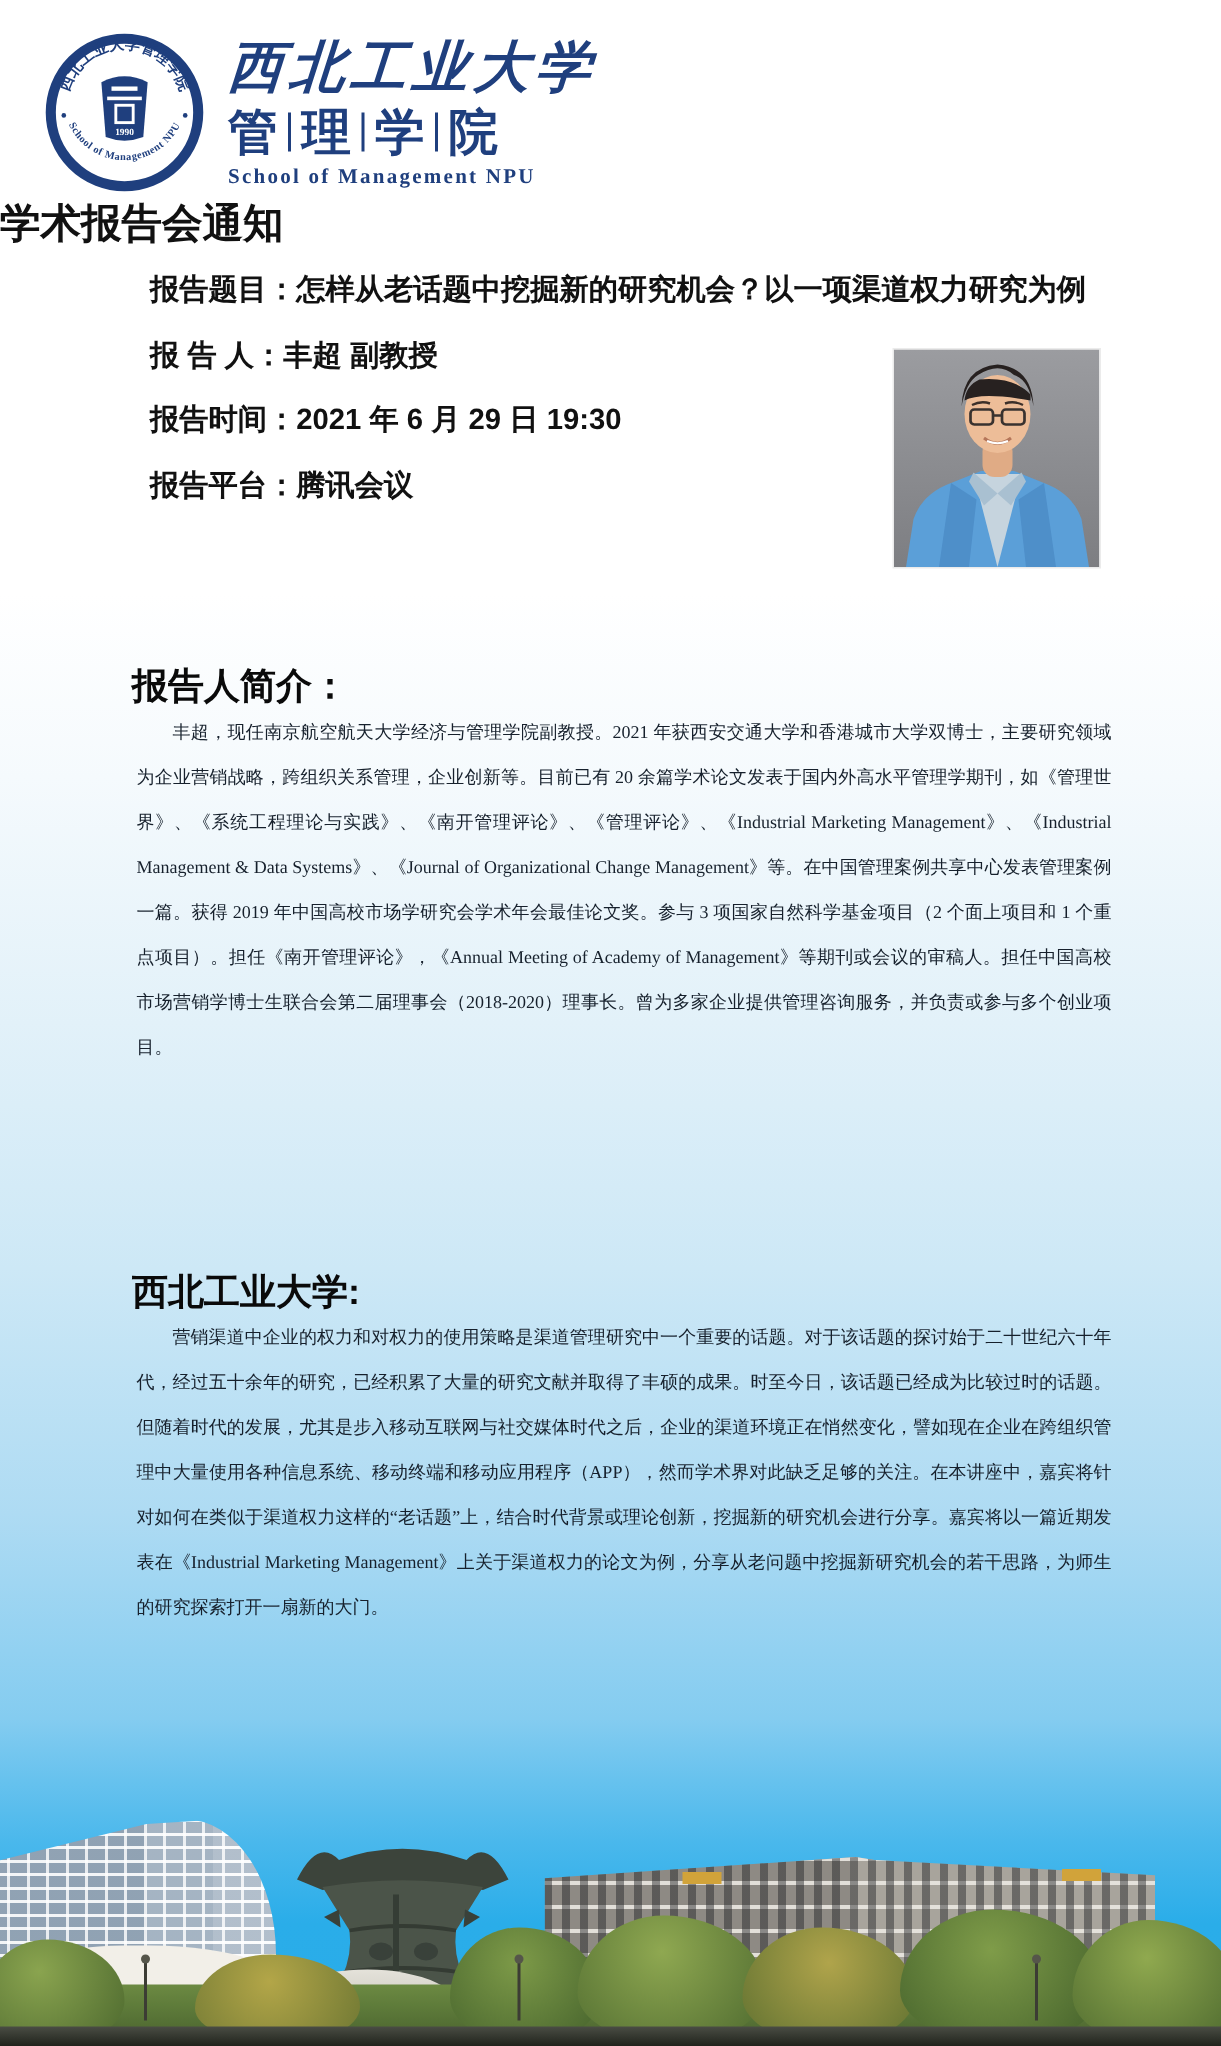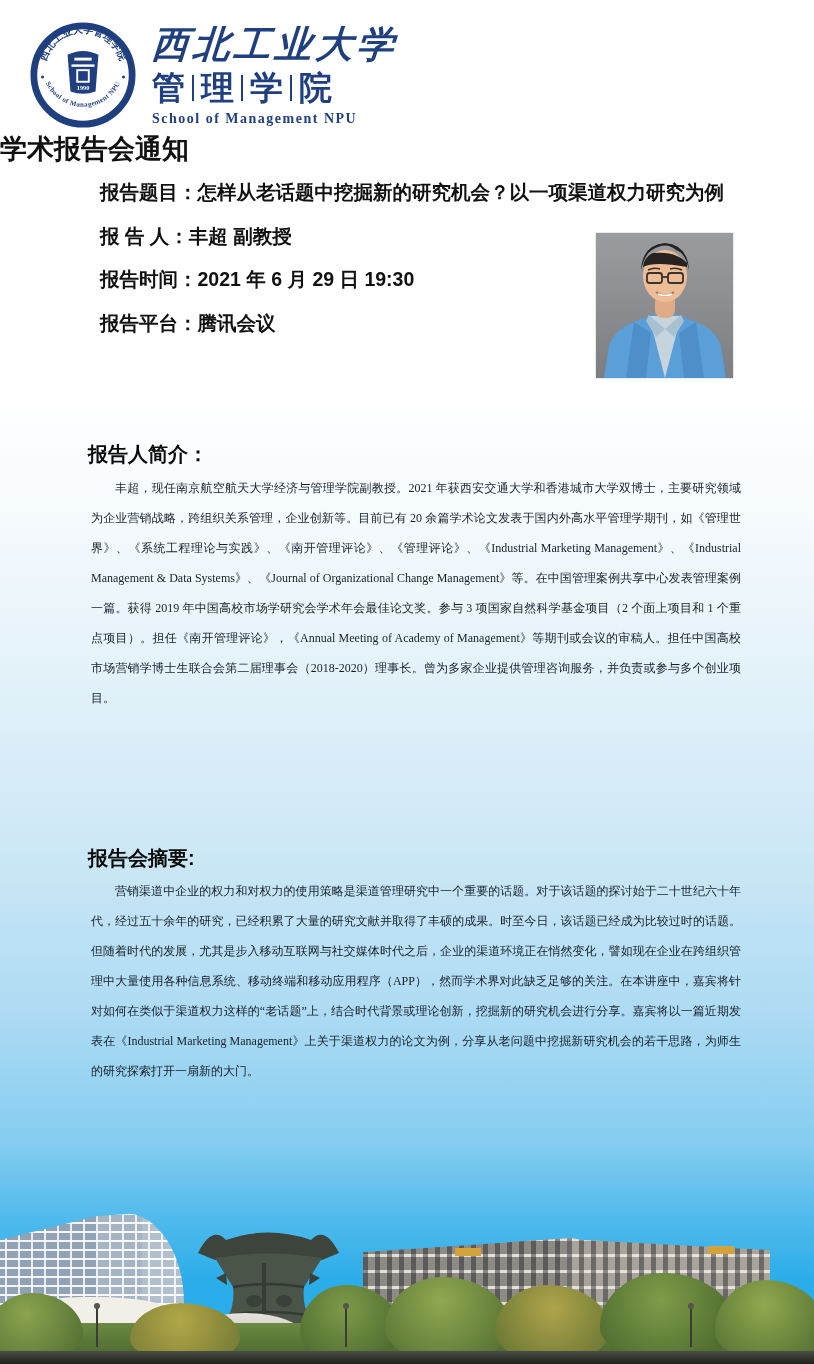--- a/index.html
+++ b/index.html
@@ -26,21 +26,21 @@
   
   .doc-title{position:absolute;left:0;top:131px;width:100%;
     font-size:27px;font-weight:bold;color:#111;}
   .info{position:absolute;left:100px;top:179px;width:660px;}
   .info-line{font-size:19.5px;font-weight:bold;color:#111;white-space:nowrap;
     height:23px;margin-bottom:20.5px;}
   
   .photo{position:absolute;left:596px;top:233px;width:137px;height:145px;
     box-shadow:0 0 0 1px rgba(0,0,0,.08);}
   
-  .sec-head{position:absolute;left:88px;font-size:20px;font-weight:bold;color:#0a0a0a;}
+  .sec-head{position:absolute;left:88px;font-size:24px;font-weight:bold;color:#0a0a0a;}
   .sec-head.intro{top:441px;}
   .sec-head.abs{top:845px;}
   .para{position:absolute;left:91px;width:650px;color:#16202c;
     font-family:Liberation Serif, serif;font-size:12px;line-height:30px;
     text-align:justify;text-indent:2em;}
   .para.bio{top:473px;}
   .para.abstract{top:876px;}
   
   .campus{position:absolute;left:0;top:1185px;width:814px;height:179px;overflow:hidden;}
   .bldg-left{position:absolute;left:-8px;top:28px;width:192px;height:151px;
@@ -151,21 +151,21 @@
       <path d="M52 37 Q58 34 64 36" stroke="#3c302a" stroke-width="1.6" fill="none"></path>
       <path d="M74 36 Q80 34 86 37" stroke="#3c302a" stroke-width="1.6" fill="none"></path>
       <path d="M60 59 Q69 66 78 59" stroke="#b5765a" stroke-width="2" fill="none"></path>
       <path d="M62 61 Q69 64 76 61" stroke="#ffffff" stroke-width="1.4" fill="none"></path>
     </svg>
   </div>
 
   <div class="sec-head intro">报告人简介：</div>
   <div class="para bio">丰超，现任南京航空航天大学经济与管理学院副教授。2021 年获西安交通大学和香港城市大学双博士，主要研究领域为企业营销战略，跨组织关系管理，企业创新等。目前已有 20 余篇学术论文发表于国内外高水平管理学期刊，如《管理世界》、《系统工程理论与实践》、《南开管理评论》、《管理评论》、《Industrial Marketing Management》、《Industrial Management &amp; Data Systems》、《Journal of Organizational Change Management》等。在中国管理案例共享中心发表管理案例一篇。获得 2019 年中国高校市场学研究会学术年会最佳论文奖。参与 3 项国家自然科学基金项目（2 个面上项目和 1 个重点项目）。担任《南开管理评论》，《Annual Meeting of Academy of Management》等期刊或会议的审稿人。担任中国高校市场营销学博士生联合会第二届理事会（2018-2020）理事长。曾为多家企业提供管理咨询服务，并负责或参与多个创业项目。</div>
 
-  <div class="sec-head abs">报告会摘要:</div>
+  <div class="sec-head abs">西北工业大学:</div>
   <div class="para abstract">营销渠道中企业的权力和对权力的使用策略是渠道管理研究中一个重要的话题。对于该话题的探讨始于二十世纪六十年代，经过五十余年的研究，已经积累了大量的研究文献并取得了丰硕的成果。时至今日，该话题已经成为比较过时的话题。但随着时代的发展，尤其是步入移动互联网与社交媒体时代之后，企业的渠道环境正在悄然变化，譬如现在企业在跨组织管理中大量使用各种信息系统、移动终端和移动应用程序（APP），然而学术界对此缺乏足够的关注。在本讲座中，嘉宾将针对如何在类似于渠道权力这样的“老话题”上，结合时代背景或理论创新，挖掘新的研究机会进行分享。嘉宾将以一篇近期发表在《Industrial Marketing Management》上关于渠道权力的论文为例，分享从老问题中挖掘新研究机会的若干思路，为师生的研究探索打开一扇新的大门。</div>
 
   <div class="campus">
     <div class="bldg-left"></div>
     <div class="bldg-right"></div>
     <div class="sign s1"></div>
     <div class="sign s2"></div>
     <div class="pedestal"></div>
     <svg class="vessel" viewBox="0 0 145 141">
       <path d="M2 30 Q16 2 30 17 Q72 2 115 17 Q129 2 143 30 L126 37 Q72 26 19 37 Z" fill="#3c443b"></path>

